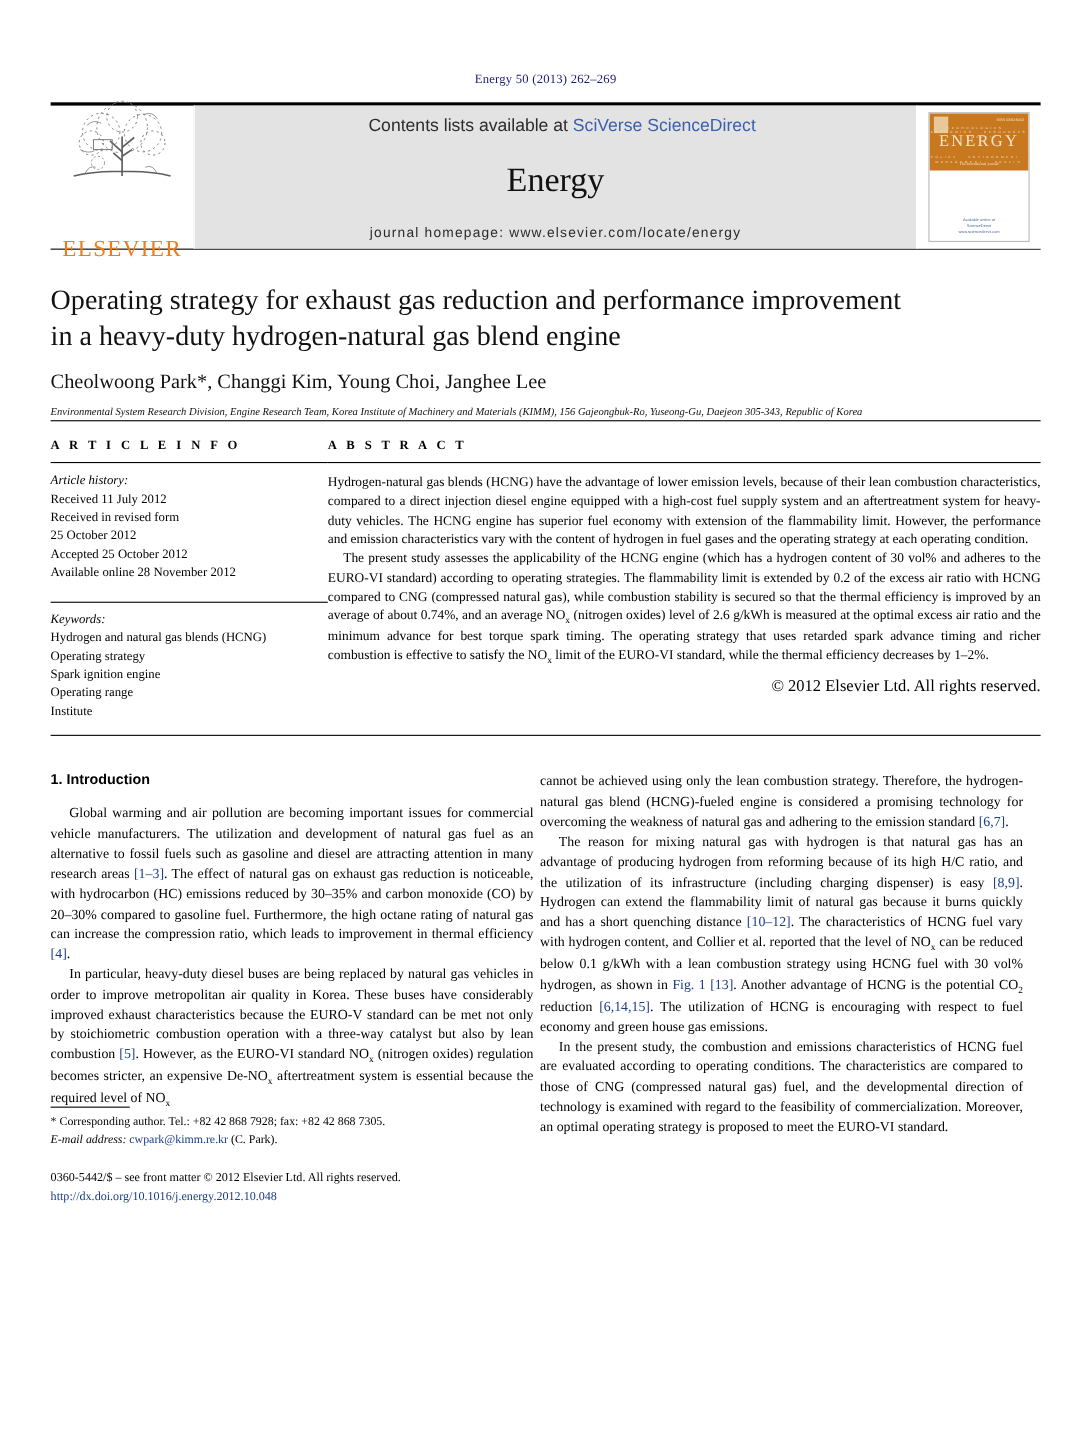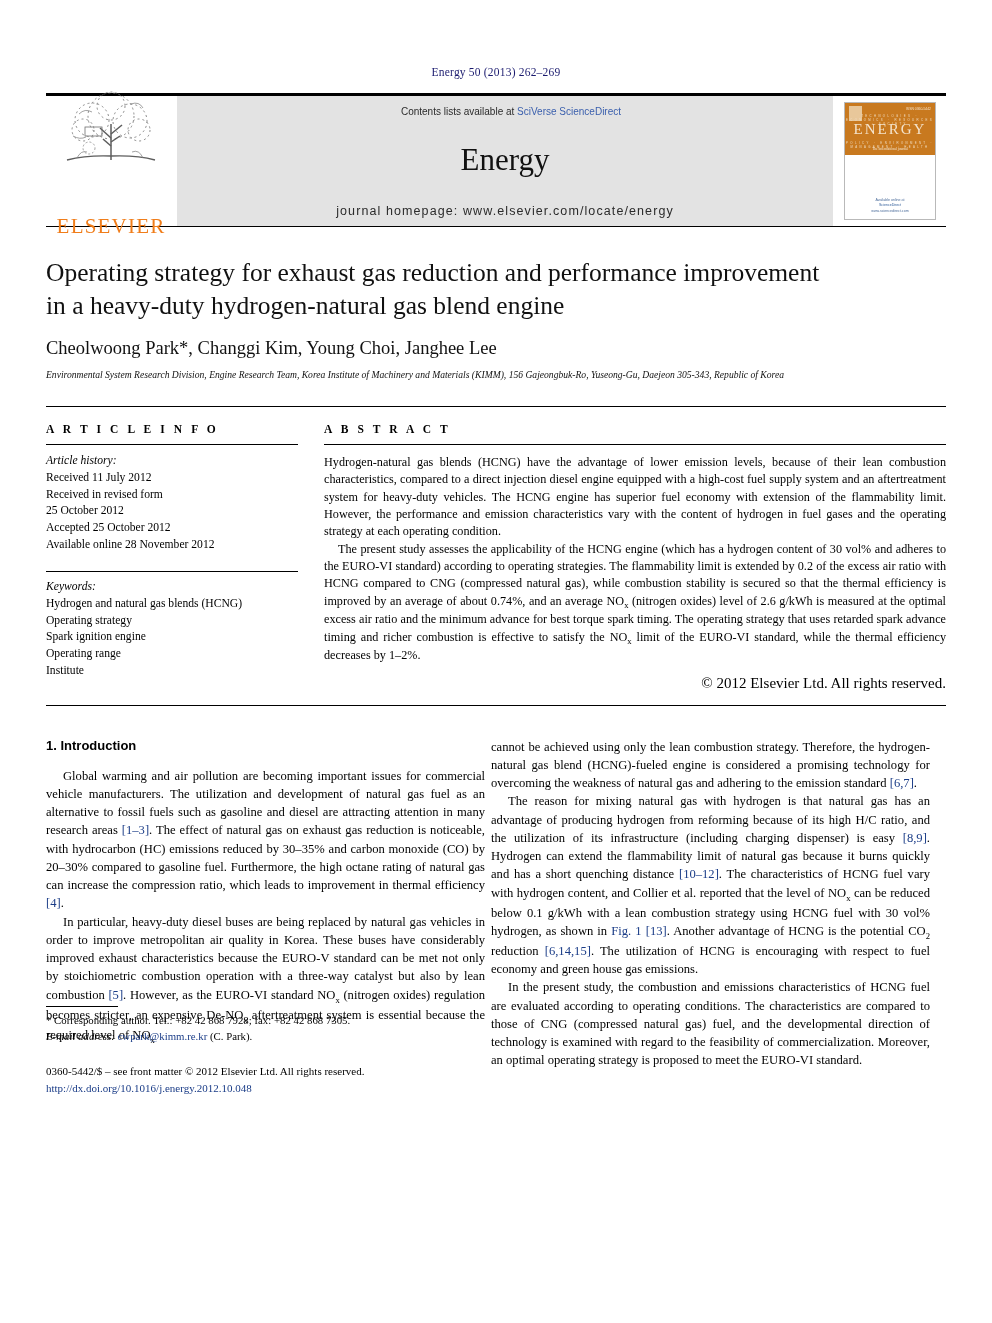--- a/index.html
+++ b/index.html
@@ -64,21 +64,21 @@
     background: #e3e3e3;
     border-left: 1px solid #ffffff;
     display: flex;
     flex-direction: column;
     justify-content: space-between;
     align-items: center;
     padding: 10px 0 8px 0;
     box-sizing: border-box;
   }
   .contents-line {
-    font-size: 10px;
+    font-size: 16px;
     font-family: "Liberation Sans", sans-serif;
     color: #2b2b2b;
     margin-left: 12px;
   }
   .contents-line .sd-link { color: #3a5fad; }
   .journal-name {
     font-size: 31px;
     font-family: "Liberation Serif", serif;
     color: #111;
     line-height: 1;
@@ -182,25 +182,23 @@
   .affiliation {
     font-size: 9.6px;
     font-style: italic;
     line-height: 1.45;
     margin-top: 9px;
     font-family: "Liberation Serif", serif;
     color: #111;
   }
   
   .info-abstract {
-    margin-top: 24px;
     border-top: 1px solid #000;
     padding-top: 16px;
     display: flex;
-    gap: 26px;
   }
   .col-info { width: 252px; flex: 0 0 252px; }
   .col-abstract { flex: 1 1 auto; }
   .sec-head {
     font-family: "Liberation Serif", serif;
     font-weight: bold;
     font-size: 11.5px;
     letter-spacing: 3.1px;
     margin-bottom: 9px;
     color: #000;

